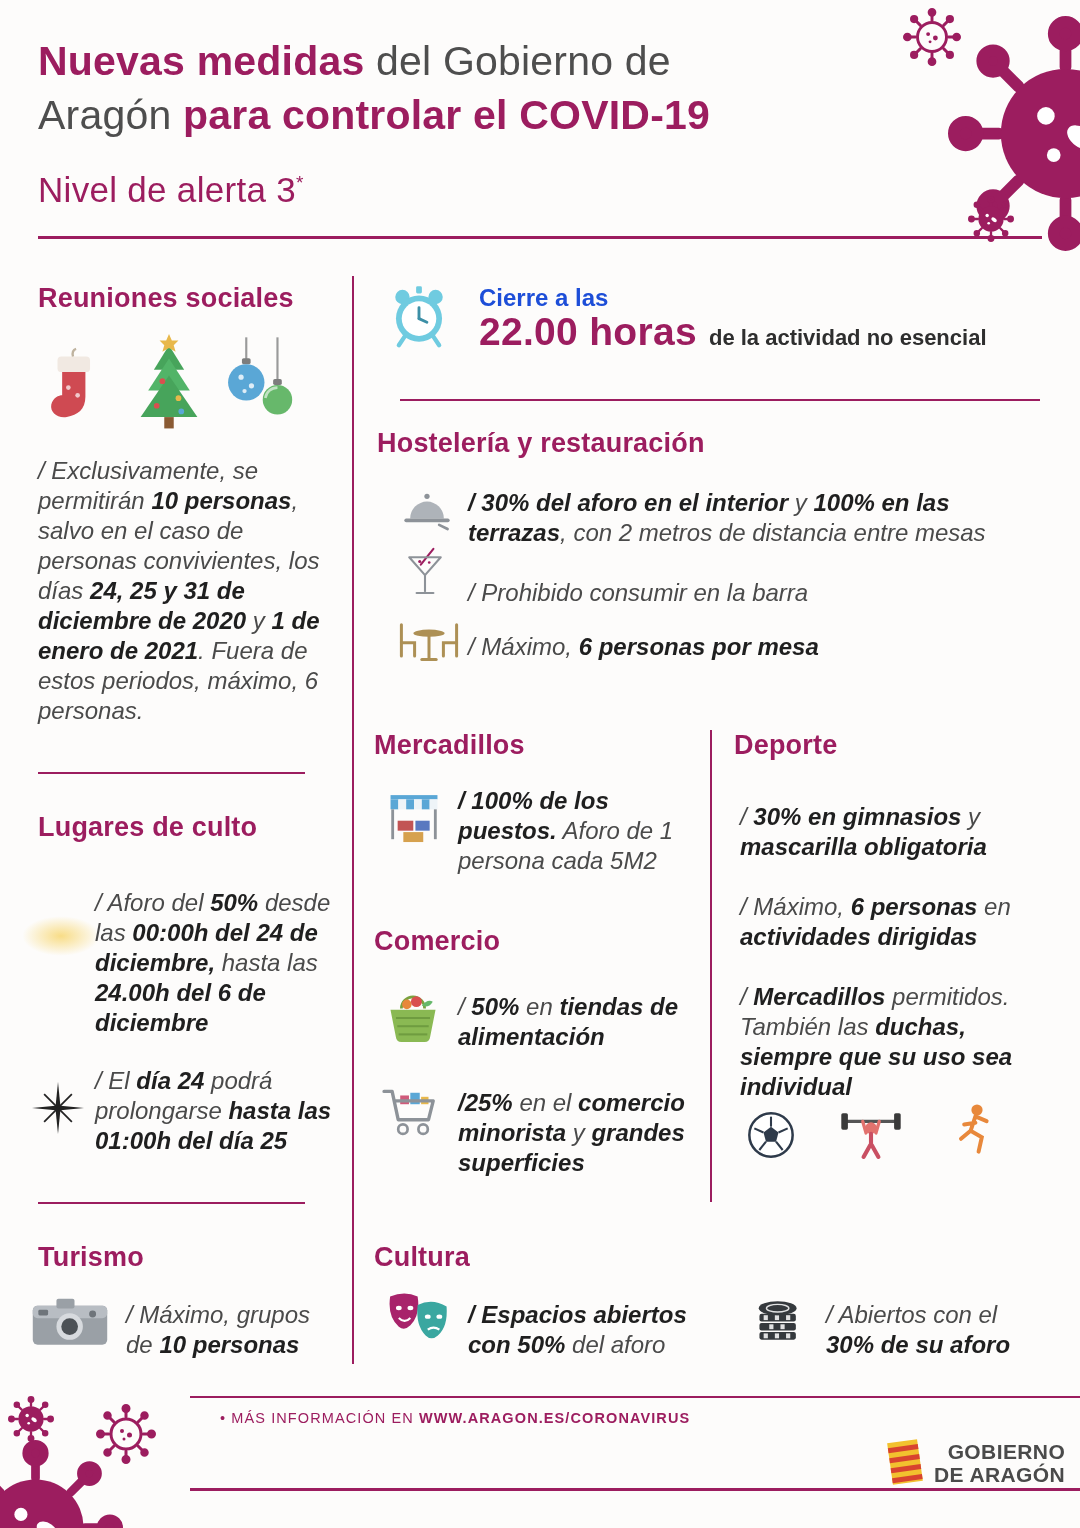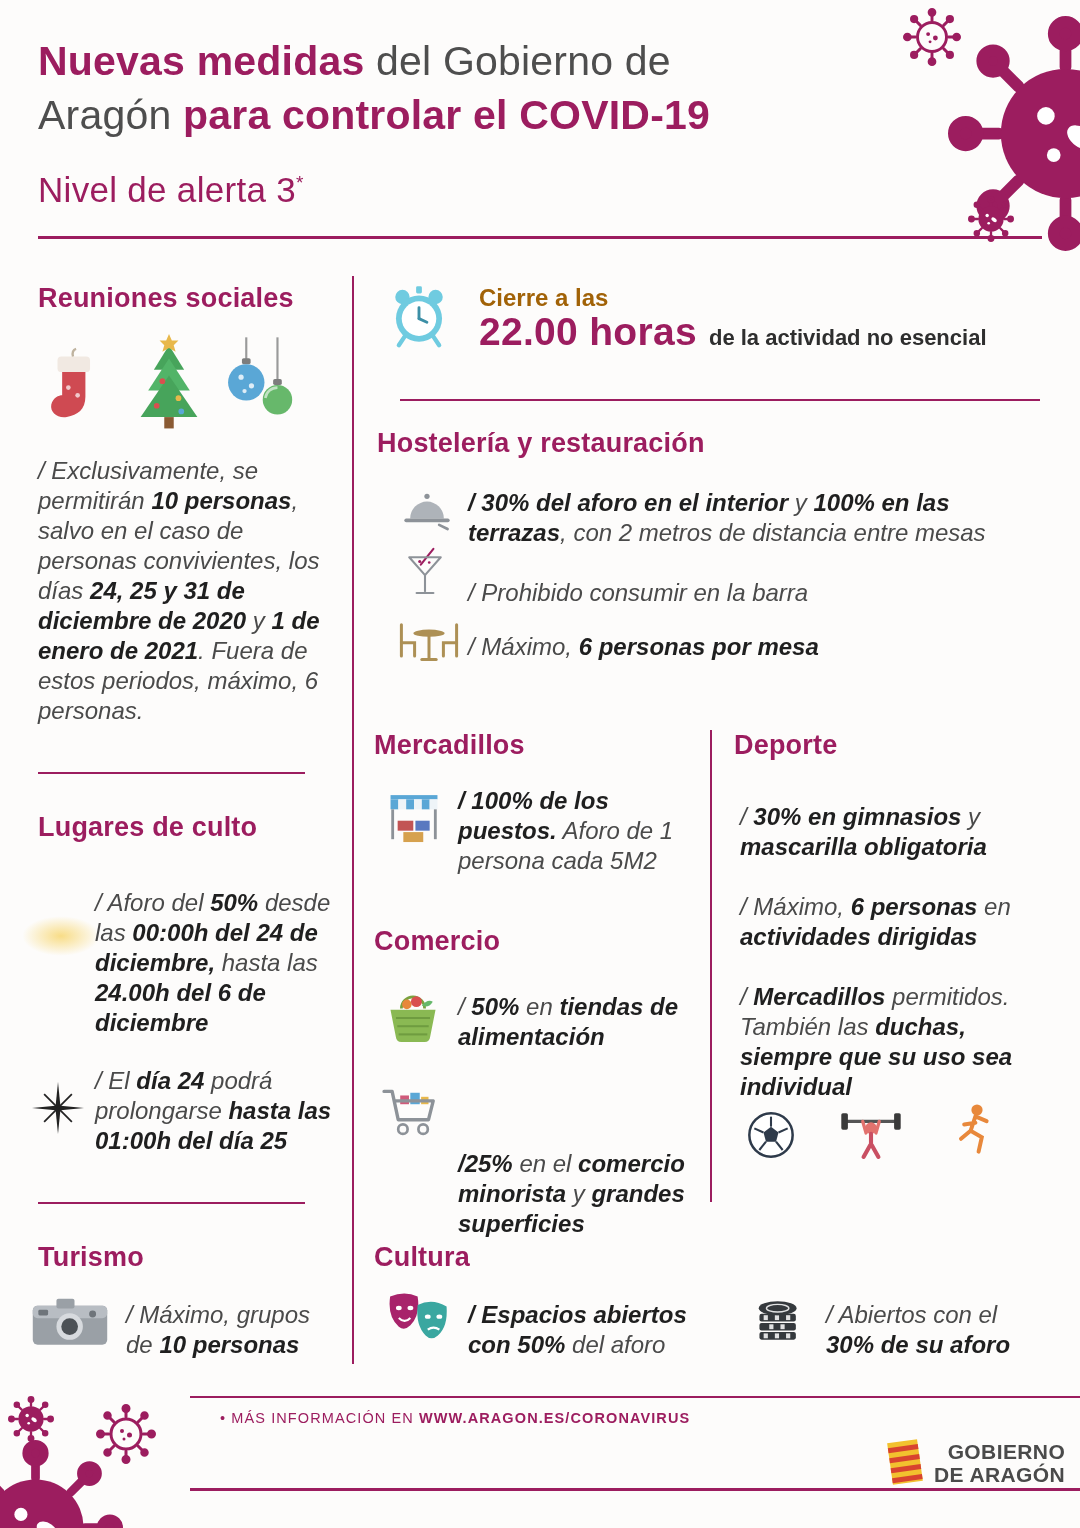--- a/index.html
+++ b/index.html
@@ -11,21 +11,21 @@
   .hr{ position:absolute; background:var(--accent); }
   .vr{ position:absolute; background:var(--accent); width:2px; }
   .title{ font-size:41px; line-height:54px; font-weight:400; color:#4e4e4e; letter-spacing:.2px; }
   .alert{ font-size:35px; color:var(--accent); letter-spacing:.3px; }
   .alert sup{ font-size:19px; }
   .order{ font-style:italic; font-weight:700; font-size:19px; color:#3f3f3f; }
   .sec-title{ font-size:27px; font-weight:700; color:var(--accent); letter-spacing:.2px; }
   .body{ font-size:24px; line-height:30px; color:#4a4a4a;font-style:italic; }
   .b{ font-weight:700; color:#1f1f1f; }
   .m{ color:var(--accent); }
-  .closure-l1{ font-size:24px; font-weight:700; color:#a16207; }
+  .closure-l1{ font-size:24px; font-weight:700; color:#1d4ed8; }
   .closure-row{ display:flex; align-items:baseline; gap:12px; }
   .closure-time{ font-size:39px; font-weight:700; color:var(--accent); letter-spacing:.3px; }
   .closure-suffix{ font-size:22px; font-weight:700; color:#2e2e2e; }
   .footer-info{ font-size:14.5px; letter-spacing:1.1px; color:var(--accent); }
   .footer-info .b{ color:var(--accent); font-weight:700; }
   .logo-text{ font-size:21px; font-weight:700; color:#4a4a4a; line-height:23px; letter-spacing:.4px; }
   .icon{ display:block; }
   .glow{ background:radial-gradient(ellipse at center, rgba(247,215,114,.85), rgba(247,215,114,0) 70%); }
 </style>
 </head>
@@ -325,21 +325,21 @@
   <div class="abs body" style="left:458px;top:786px;width:220px;"><span class="b">/ 100% de los puestos.</span><span> Aforo de 1 persona cada 5M2</span></div>
 
   <div class="abs sec-title" style="left:374px;top:926px;">Comercio</div>
   <svg class="abs icon" style="left:382px;top:988px;" width="62" height="58">
       <use href="#ic-basket"></use>
     </svg>
   <div class="abs body" style="left:458px;top:992px;width:240px;"><span>/ </span><span class="b">50%</span><span> en </span><span class="b">tiendas de alimentación</span></div>
   <svg class="abs icon" style="left:380px;top:1084px;" width="64" height="62">
       <use href="#ic-cart"></use>
     </svg>
-  <div class="abs body" style="left:458px;top:1149px;width:250px;"><span class="b">/</span><span class="b">25%</span><span> en el </span><span class="b">comercio minorista</span><span> y </span><span class="b">grandes superficies</span></div>
+  <div class="abs body" style="left:458px;top:1088px;width:250px;"><span class="b">/</span><span class="b">25%</span><span> en el </span><span class="b">comercio minorista</span><span> y </span><span class="b">grandes superficies</span></div>
 
   <div class="abs sec-title" style="left:374px;top:1242px;">Cultura</div>
   <svg class="abs icon" style="left:380px;top:1292px;" width="76" height="58">
       <use href="#ic-masks"></use>
     </svg>
   <div class="abs body" style="left:468px;top:1300px;width:220px;"><span class="b">/ Espacios abiertos con 50%</span><span> del aforo</span></div>
 
   <div class="abs sec-title" style="left:734px;top:730px;">Deporte</div>
   <div class="abs body" style="left:740px;top:802px;width:300px;"><span>/ </span><span class="b">30% en gimnasios</span><span> y </span><span class="b">mascarilla obligatoria</span></div>
   <div class="abs body" style="left:740px;top:892px;width:300px;"><span>/ Máximo, </span><span class="b">6 personas</span><span> en </span><span class="b">actividades dirigidas</span></div>

